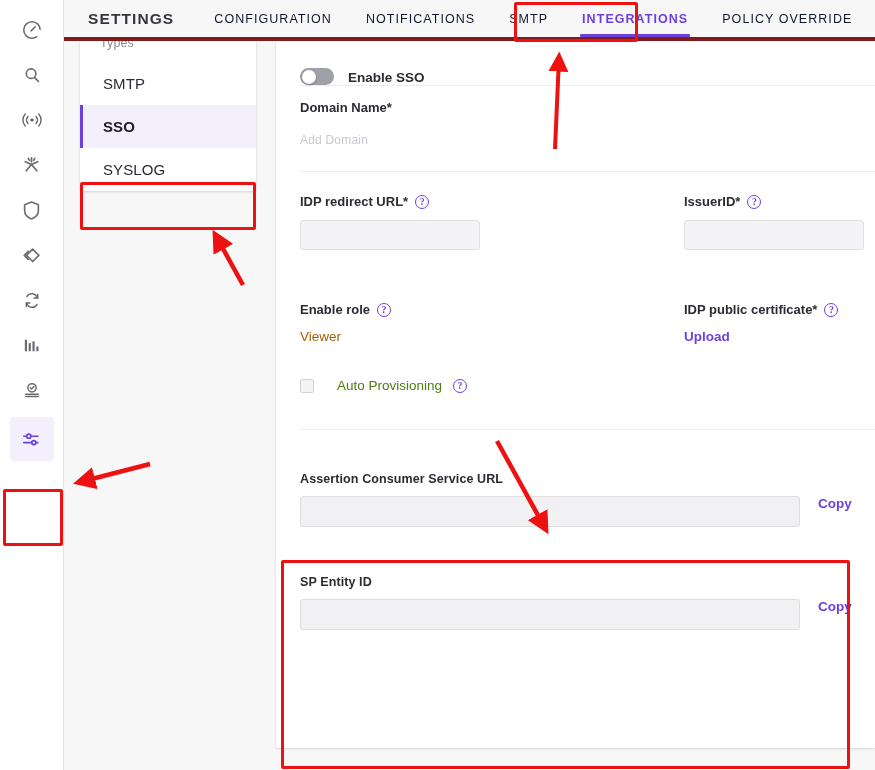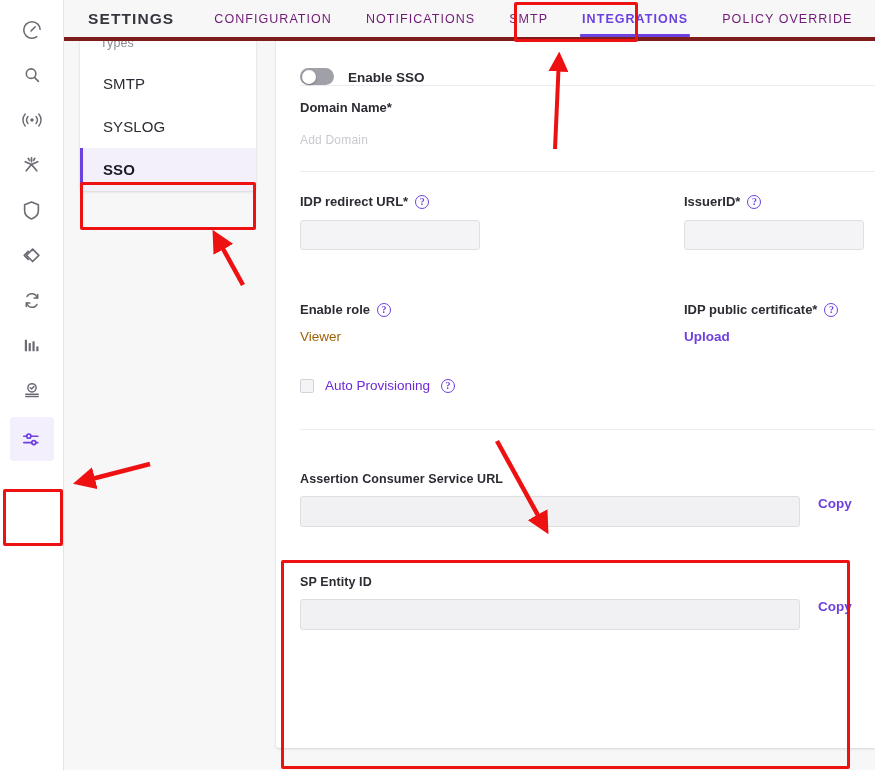--- a/index.html
+++ b/index.html
@@ -111,21 +111,21 @@
     font-size: 15.5px;
     font-weight: 700;
     color: #35353d;
     letter-spacing: 1.1px;
     margin-right: 40px;
   }
   .tabs { display: flex; align-items: center; gap: 34px; }
   .tab {
     font-size: 12.5px;
     letter-spacing: 1.05px;
-    color: #701a75;
+    color: #0f172a;
     cursor: pointer;
     padding: 10px 0 9px;
     position: relative;
     white-space: nowrap;
   }
   .tab.active {
     color: #6d40e0;
     font-weight: 600;
   }
   .tab.active::after {
@@ -244,21 +244,22 @@
   }
   .checkbox {
     width: 14px; height: 14px;
     border: 1.4px solid #d2d2d8;
     border-radius: 2px;
     background: #f4f4f6;
     flex: 0 0 14px;
   }
   .check-label {
     font-size: 13.5px;
-    color: #6d28d9;
+    color: #4d7c0f;
+    margin-left: 12px;
   }
 
   .bottom-block { padding-top: 16px; }
   .small-label {
     font-size: 12.5px;
     font-weight: 700;
     color: #2b2b33;
     letter-spacing: .1px;
   }
   .copy-row {
@@ -413,25 +414,25 @@
     </div>
   </div>
 
   <div class="types-col">
     <div class="types-card">
       <div class="types-label">Types</div>
 
       <div class="types-item">
         <span>SMTP</span>
       </div>
+      <div class="types-item selected">
+        <span>SSO</span>
+      </div>
       <div class="types-item">
         <span>SYSLOG</span>
-      </div>
-      <div class="types-item selected">
-        <span>SSO</span>
       </div>
     </div>
   </div>
 
   <div class="content">
     <div class="content-card">
 
       <div class="toggle-row">
         <div class="switch">
           <div class="knob"></div>

